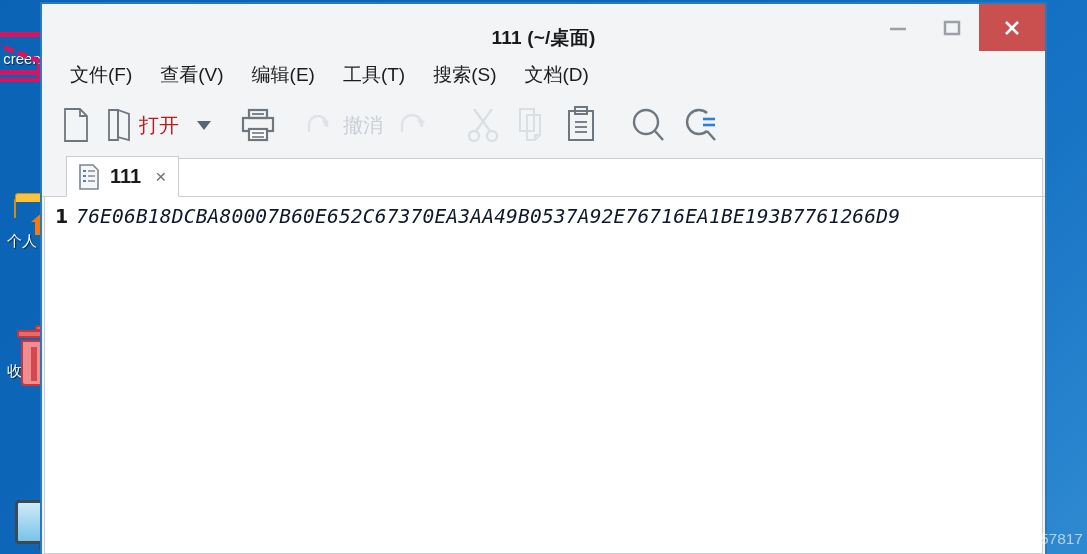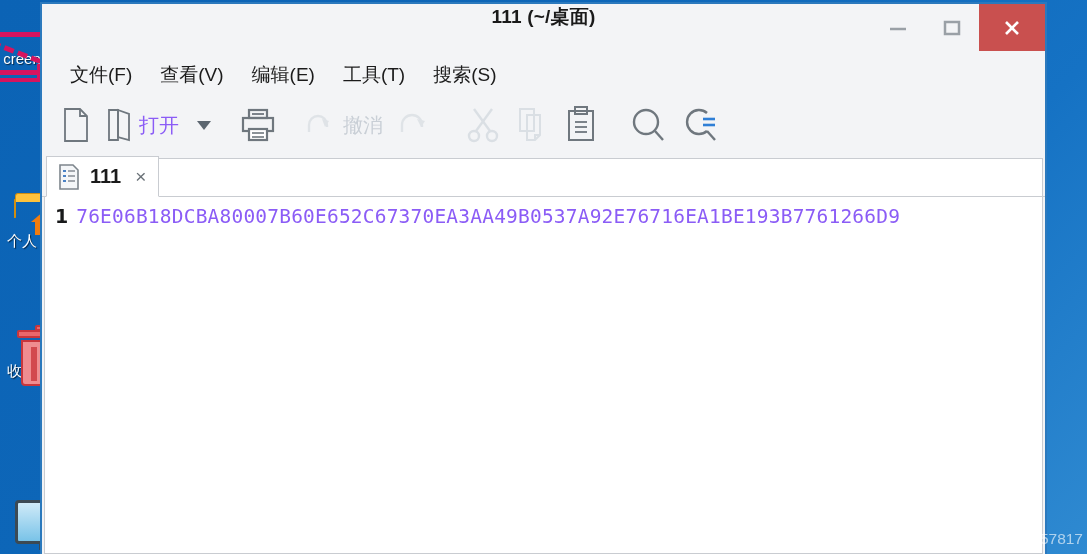--- a/index.html
+++ b/index.html
@@ -114,21 +114,21 @@
     border: 2px solid #2b79bd;
     border-bottom: 0;
     display: flex; flex-direction: column;
   }
 
   
   #titlebar {
     position: relative;
     height: 47px; flex: 0 0 47px;
     background: #f3f4f6;
-    display: flex; align-items: flex-start; justify-content: center;
+    display: flex; align-items: flex-end; justify-content: center;
   }
   #window-title {
     font-size: 19px; font-weight: bold; color: #1a1a1a;
     letter-spacing: 0.2px;
   }
   .win-buttons {
     position: absolute; right: 0; top: 0; height: 47px;
     display: flex; align-items: stretch;
   }
   .win-btn {
@@ -161,36 +161,36 @@
     display: flex; align-items: center;
     padding-left: 12px;
     background: #f3f4f6;
   }
   .tb-item {
     display: flex; align-items: center;
     height: 44px; padding: 0 7px;
     cursor: default;
   }
   .tb-item .tb-label {
-    font-size: 20px; color: #8b5cf6; margin-left: 6px; white-space: nowrap;
+    font-size: 20px; color: #b91c1c; margin-left: 6px; white-space: nowrap;
   }
   .tb-item.disabled .tb-label { color: #c9cfd6; }
   .tb-caret {
     margin-left: 4px; width: 0; height: 0;
     border-left: 7px solid transparent; border-right: 7px solid transparent;
     border-top: 9px solid #5c6670;
   }
   .tb-ico { display: block; }
 
   
   #tabstrip {
     height: 45px; flex: 0 0 45px;
     background: #f3f4f6;
     display: flex; align-items: flex-end;
-    padding-left: 4px;
+    padding-left: 24px;
     position: relative;
   }
   #tabstrip:after {
     content: ""; position: absolute; left: 0; right: 0; bottom: 0;
     height: 1px; background: #c9ccd1;
   }
   .tab {
     display: flex; align-items: center;
     height: 41px;
     padding: 0 12px 0 10px;
@@ -230,21 +230,21 @@
     font-family: "DejaVu Sans Mono", "Liberation Mono", monospace;
     font-size: 19.5px;
     white-space: pre;
   }
   .gutter {
     color: #18191a; font-weight: bold;
     padding: 0 8px 0 10px;
     font-family: "DejaVu Sans", "Liberation Sans", sans-serif;
     font-size: 19px;
   }
-  .code-text { color: #8b5cf6; letter-spacing: 0.2px; }
+  .code-text { color: #0f172a; letter-spacing: 0.2px; font-style: italic; }
 
   
   #watermark {
     position: absolute;
     right: 4px; bottom: 6px;
     font-size: 15.5px;
     color: rgba(255,255,255,0.62);
     font-family: "Liberation Sans", sans-serif;
     z-index: 50;
     pointer-events: none;
@@ -324,20 +324,21 @@
         </div>
       </div>
     </div>
 
     <div id="menubar">
       <div class="menu-item">文件(F)</div>
       <div class="menu-item">查看(V)</div>
       <div class="menu-item">编辑(E)</div>
       <div class="menu-item">工具(T)</div>
       <div class="menu-item">搜索(S)</div>
+      <div class="menu-item">文档(D)</div>
     </div>
 
     <div id="toolbar">
 
       <div class="tb-item">
         <svg class="tb-ico" width="30" height="36" viewBox="0 0 30 36" fill="none" stroke="#6f777e" stroke-width="1.8">
           <path d="M4 2 h15 l7 7 v25 h-22 z"></path>
           <path d="M19 2 v7 h7"></path>
         </svg>
       </div>

